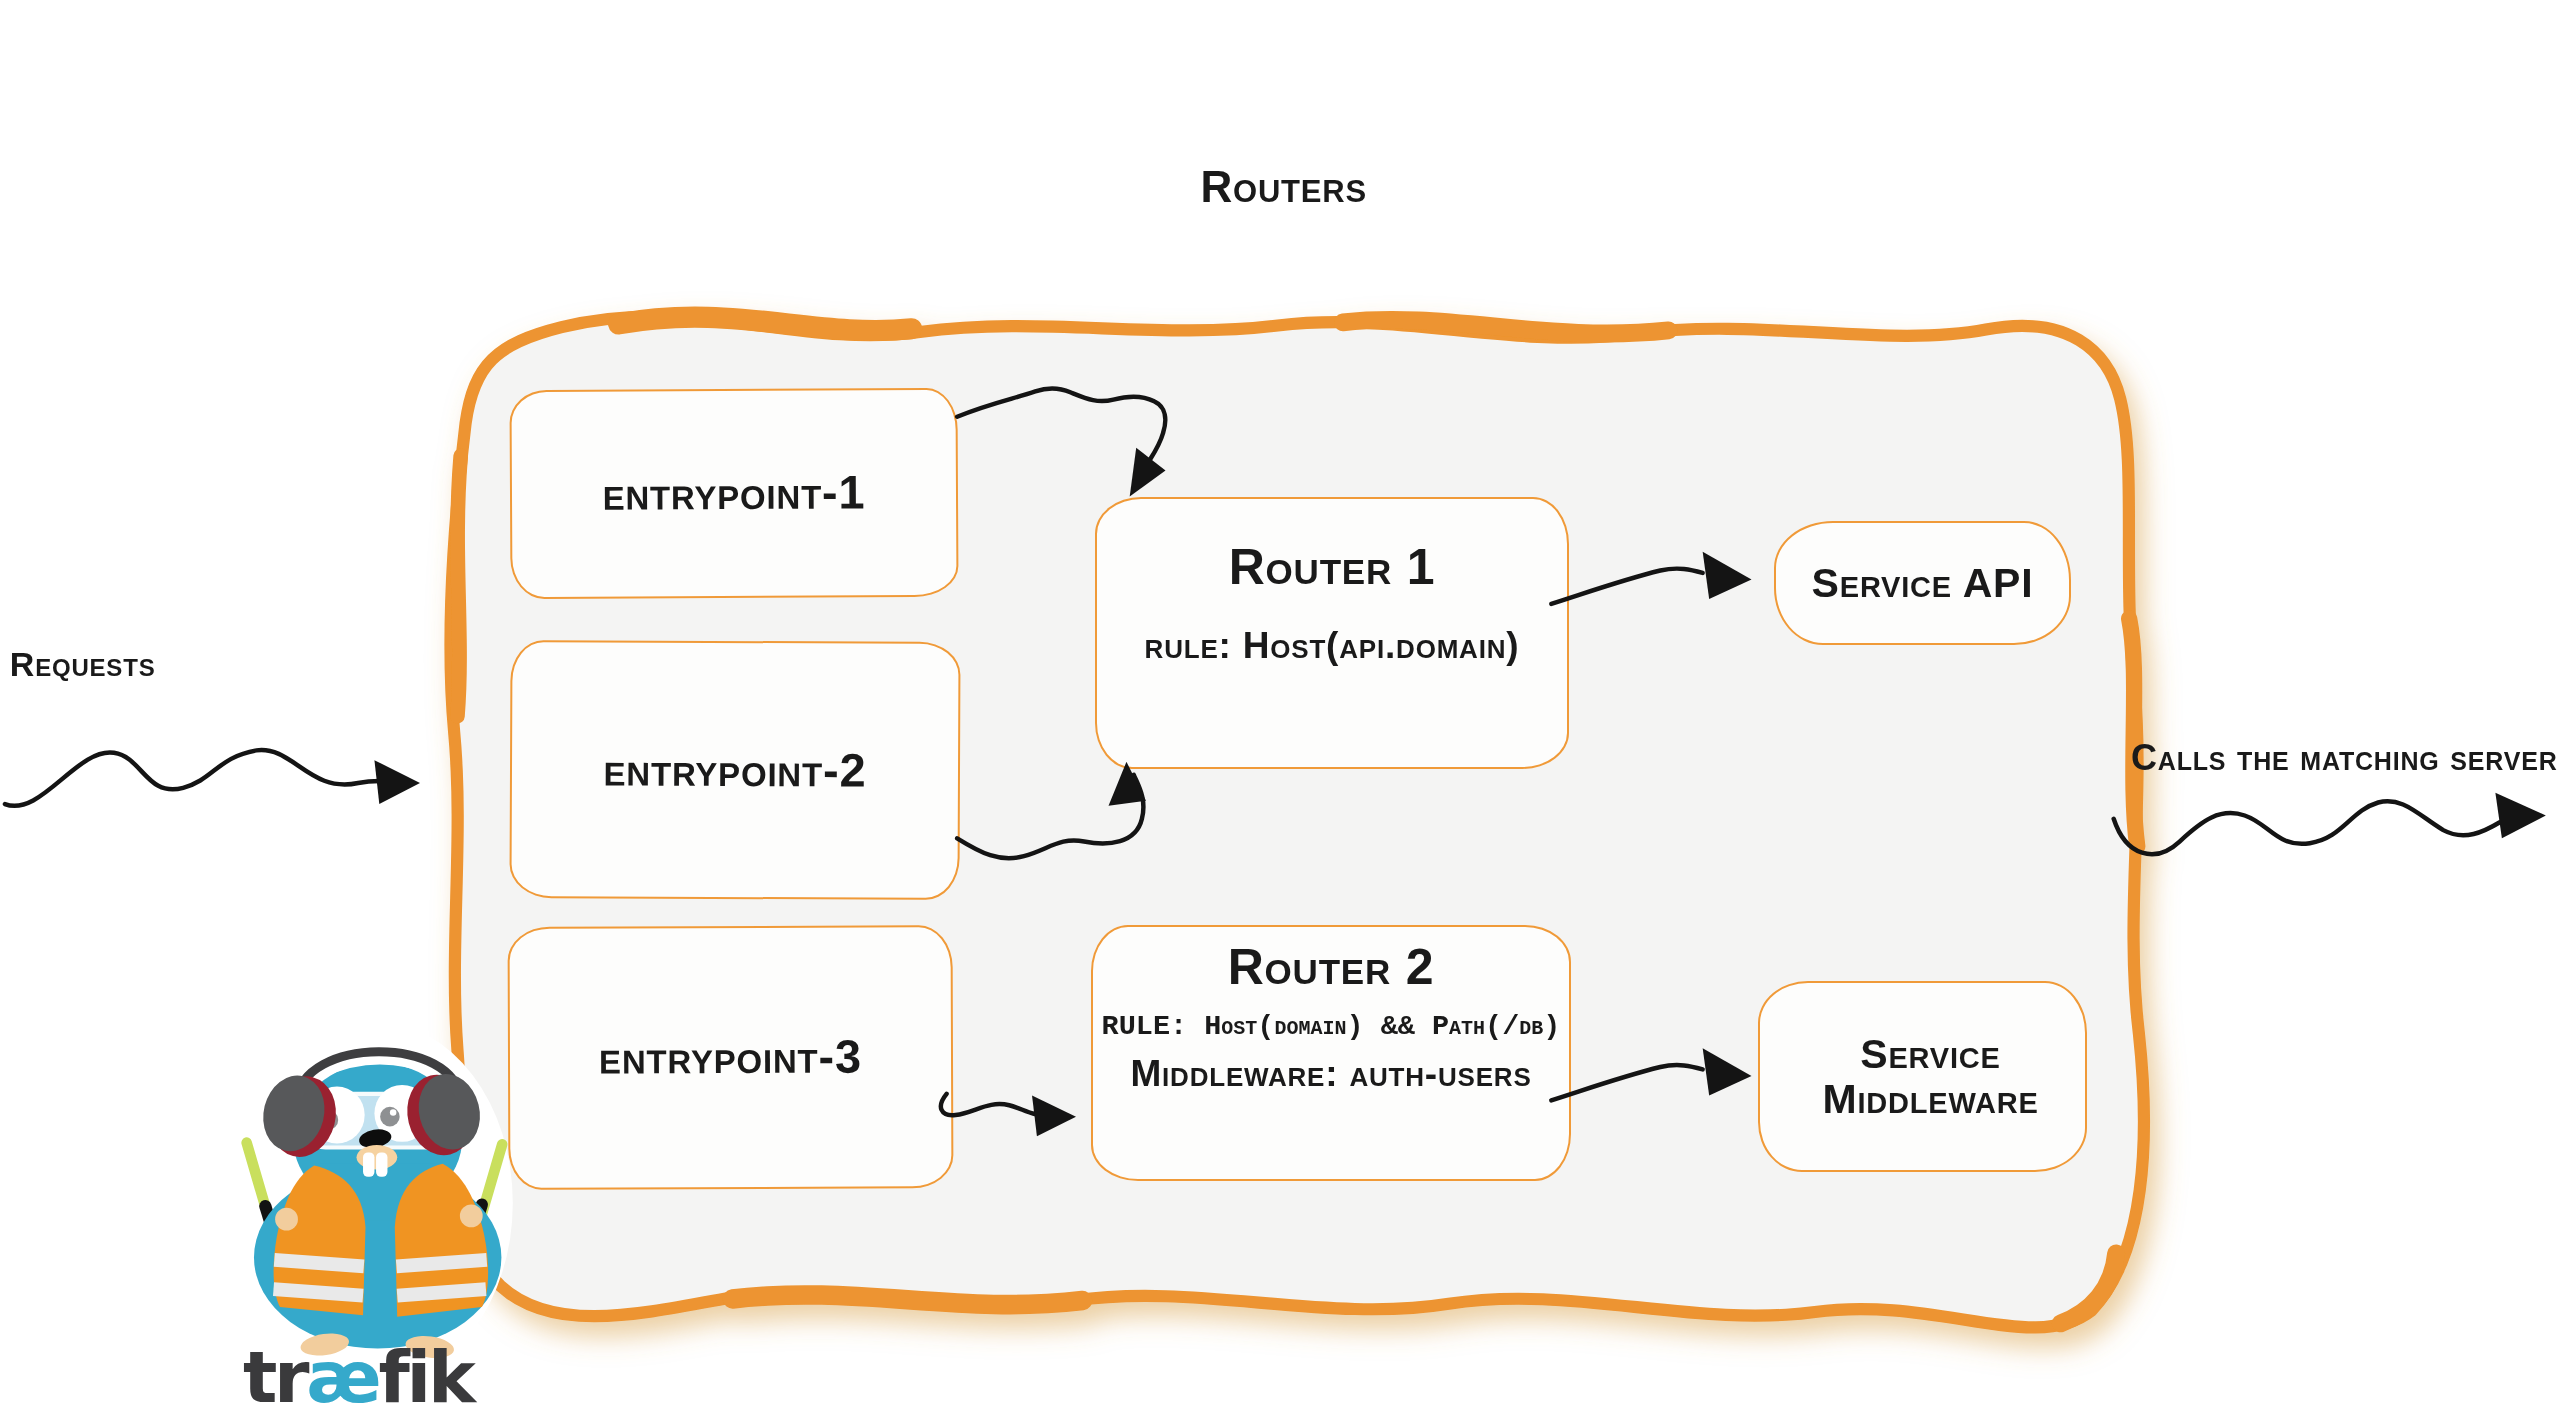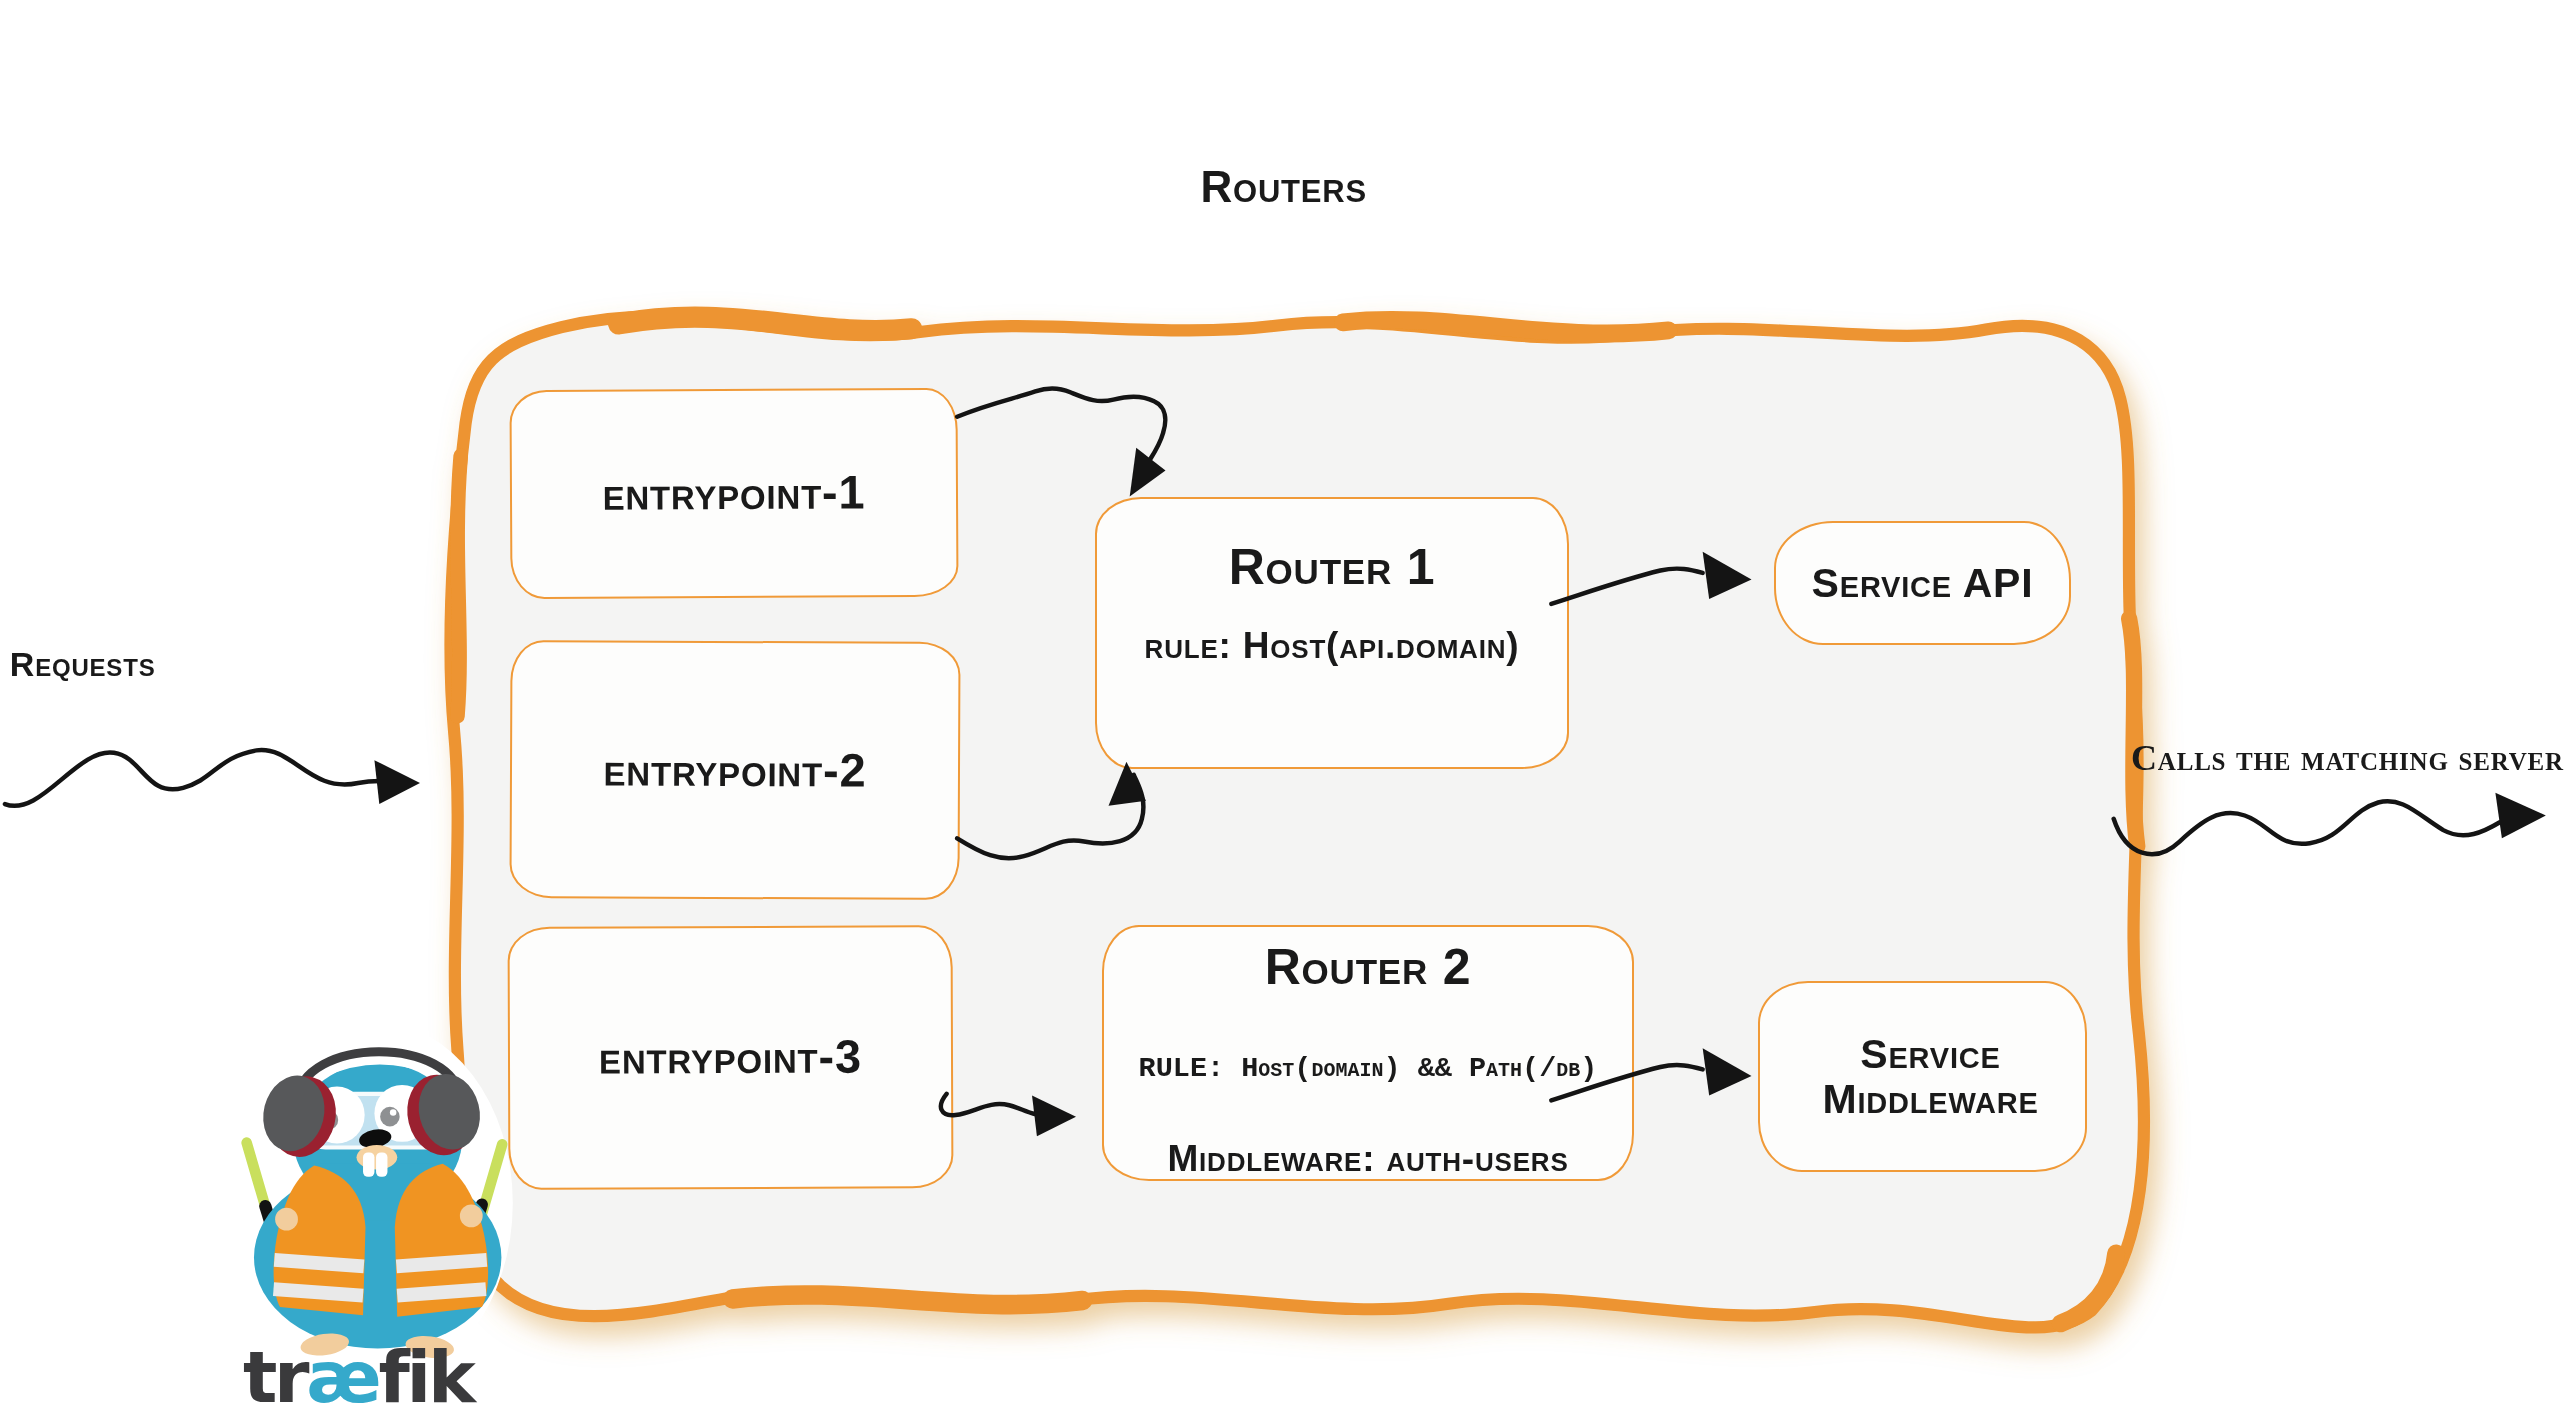--- a/index.html
+++ b/index.html
@@ -2,28 +2,28 @@
 <html style="font-size:13px"><head>
 <meta charset="utf-8">
 <style>
   html,body{margin:0;padding:0;background:#ffffff;}
   .canvas{position:relative;width:2576px;height:1408px;background:#ffffff;overflow:hidden;
           font-family:"Liberation Sans",sans-serif;color:#191919;}
   svg.layer{position:absolute;left:0;top:0;pointer-events:none;}
   .hand{font-variant:small-caps;font-weight:bold;color:#1a1a1a;letter-spacing:0.8px;line-height:1.08;}
   .title{position:absolute;left:1074px;top:163px;width:293px;text-align:right;font-size:44px;}
   .lbl-requests{position:absolute;left:9.8px;top:646px;font-size:34px;white-space:nowrap;}
-  .lbl-calls{position:absolute;left:2131px;top:739px;font-size:36px;white-space:nowrap;font-family:Liberation Serif, serif;}
+  .lbl-calls{position:absolute;left:2131px;top:739px;font-size:36px;white-space:nowrap;}
   .box{position:absolute;background:#FDFDFC;border:2.4px solid #F09A38;display:flex;flex-direction:column;
        align-items:center;justify-content:center;text-align:center;}
   .ep1{left:510px;top:389px;width:444px;height:205px;border-radius:37px 31px 44px 34px/33px 42px 31px 41px;transform:rotate(-0.3deg);}
   .ep2{left:510px;top:641px;width:446px;height:254px;border-radius:33px 41px 34px 42px/41px 33px 42px 34px;transform:rotate(0.25deg);}
   .ep3{left:508px;top:926px;width:441px;height:259px;border-radius:42px 34px 41px 33px/34px 42px 33px 41px;transform:rotate(-0.2deg);}
   .r1{left:1095px;top:497px;width:474px;height:272px;border-radius:46px 36px 47px 37px/37px 47px 36px 46px;justify-content:flex-start;padding-top:41px;box-sizing:border-box;}
-  .r2{left:1091px;top:925px;width:532px;height:256px;border-radius:37px 46px 36px 47px/46px 37px 47px 36px;justify-content:space-between;padding-top:13px;box-sizing:border-box;margin-left:11px;}
+  .r2{left:1091px;top:925px;width:480px;height:256px;border-radius:37px 46px 36px 47px/46px 37px 47px 36px;justify-content:flex-start;padding-top:13px;box-sizing:border-box;}
   .api{left:1774px;top:521px;width:293px;height:120px;border-radius:59px 47px 57px 49px/47px 59px 49px 57px;}
   .dash{left:1758px;top:981px;width:309px;height:187px;border-radius:50px 42px 52px 44px/42px 52px 44px 50px;padding-left:16px;}
   .ep-label{font-size:47px;}
   .router-title{font-size:50px;}
   .r1-rule{font-size:37px;margin-top:32px;}
   .r2-rule{font-size:28.5px;margin-top:18px;letter-spacing:0;font-family:Liberation Mono, monospace;}
   .r2-mw{font-size:37px;margin-top:11.4px;}
   .svc{font-size:41px;}
   .wordmark{position:absolute;left:243px;top:1335px;font-family:"DejaVu Sans",sans-serif;font-weight:bold;
             font-size:72px;letter-spacing:-3.3px;color:#3A3A3C;}

